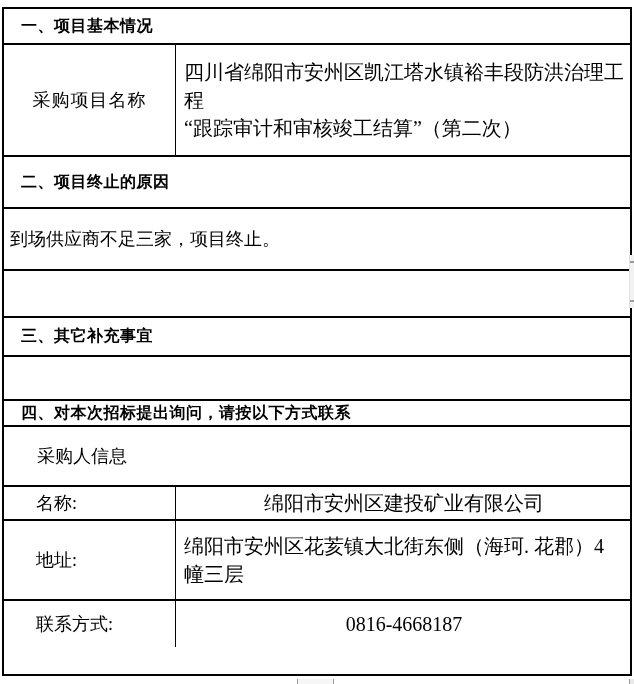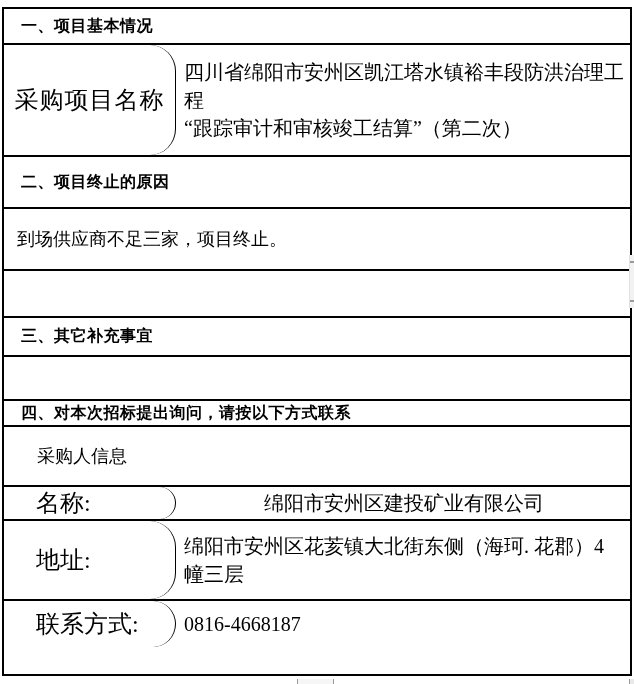--- a/index.html
+++ b/index.html
@@ -35,46 +35,45 @@
   .r2  { height: 112px; }
   .r3  { height: 52px; }
   .r4  { height: 62px; }
   .r5  { height: 47px; }
   .r6  { height: 39px; }
   .r7  { height: 44px; }
   .r8  { height: 26px; }
   .r9  { height: 60px; }
   .r10 { height: 34px; text-align: center; }
   .r11 { height: 80px; }
-  .r12 { height: 46px; }
+  .r12 { height: 46px; text-align: center; }
   .section-title {
     display: flex;
     align-items: center;
     width: 100%;
     padding-left: 17px;
     font-size: 16px;
     font-weight: bold;
     letter-spacing: 0.5px;
   }
   .plain-cell {
     display: flex;
     align-items: center;
     width: 100%;
     font-size: 18px;
   }
-  .indent-6  { padding-left: 13px; }
+  .indent-6  { padding-left: 6px; }
   .indent-33 { padding-left: 33px; }
   .label-cell {
     width: 172px;
     min-width: 172px;
     border-right: 1px solid #000000;
     display: flex;
     align-items: center;
-    font-size: 24px;
-    border-radius: 26px;
+    font-size: 18px;
   }
   .label-center { justify-content: center; letter-spacing: 1px; }
   .label-left { padding-left: 32px; }
   .value-cell {
     flex: 1;
     display: flex;
     flex-direction: column;
     justify-content: center;
     padding-left: 8px;
     padding-right: 6px;

